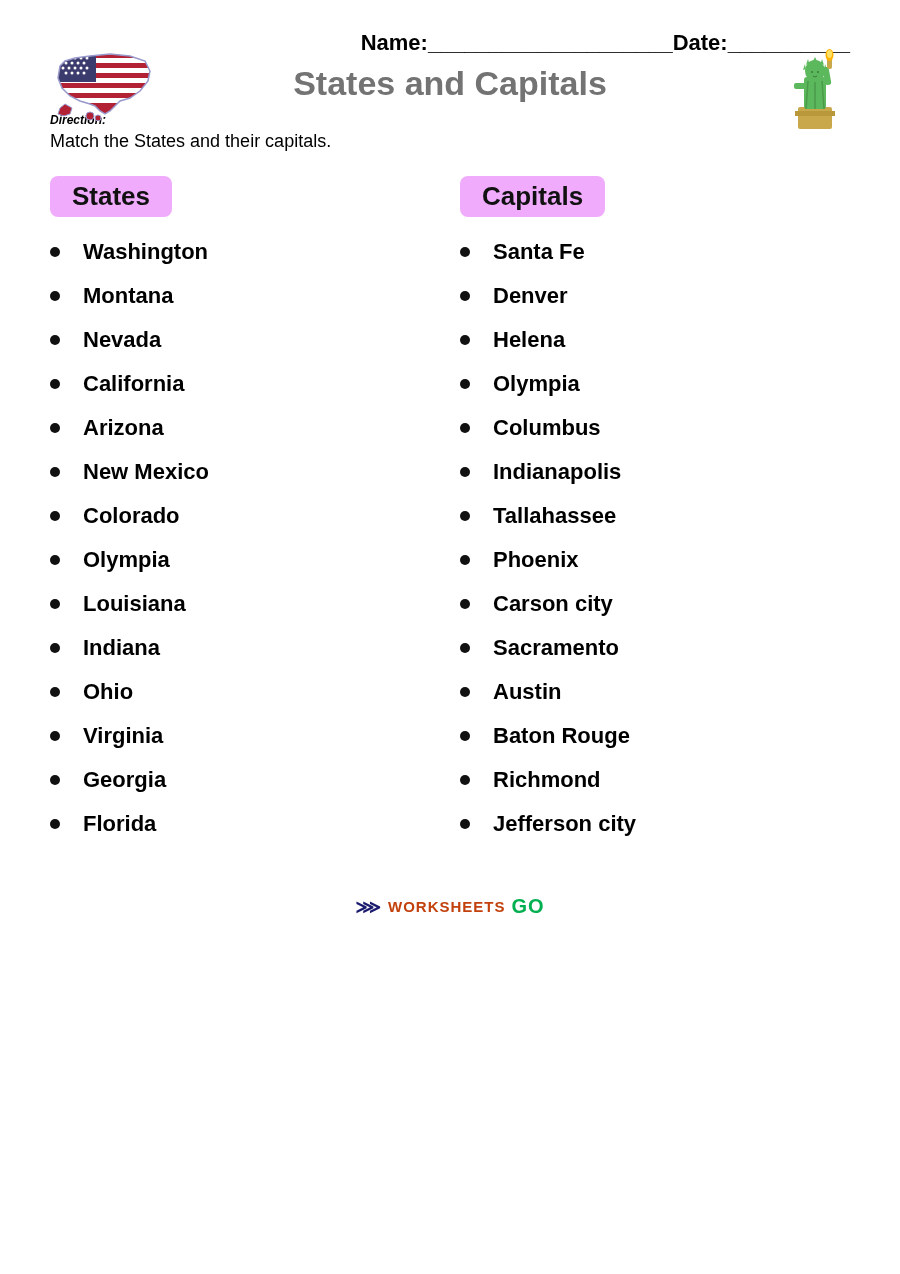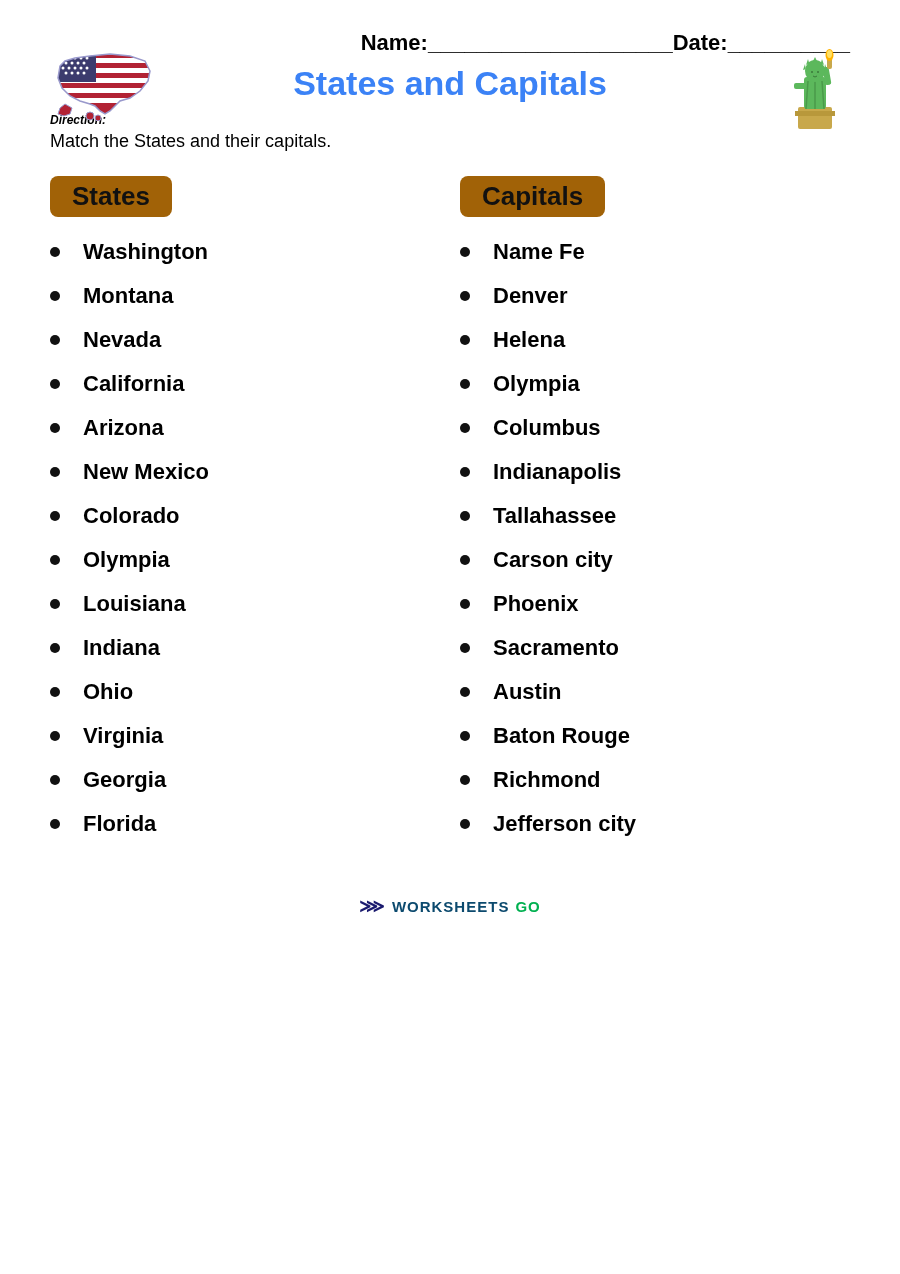--- a/index.html
+++ b/index.html
@@ -52,21 +52,21 @@
       right: 0;
       width: 70px;
       height: 90px;
     }
 
     .main-title {
       font-size: 34px;
       font-weight: 900;
       font-family: Arial, sans-serif;
       text-align: center;
-      color: #3b82f6;
+      color: #737373;
     }
 
     .direction-label {
       font-size: 12px;
       font-weight: bold;
       margin-bottom: 4px;
       font-family: Arial, sans-serif;
       font-style: italic;
     }
 
@@ -81,21 +81,21 @@
       justify-content: space-between;
       gap: 20px;
     }
 
     .column {
       flex: 1;
     }
 
     .column-header {
       display: inline-block;
-      background: #a16207;
+      background: #f0abfc;
       color: #111;
       font-size: 26px;
       font-weight: 900;
       font-family: Arial, sans-serif;
       padding: 5px 22px;
       border-radius: 8px;
       margin-bottom: 22px;
     }
 
     .item-list {
@@ -141,25 +141,25 @@
 
     .footer-w {
       font-size: 18px;
       font-weight: 900;
       color: #1a1a6e;
     }
 
     .footer-worksheets {
       font-size: 15px;
       font-weight: 900;
-      color: #0c4a6e;
+      color: #c2410c;
     }
 
     .footer-go {
-      font-size: 15px;
+      font-size: 20px;
       font-weight: 900;
       color: #00b050;
     }
 
     
     
   </style>
 </head>
 <body>
 
@@ -325,21 +325,21 @@
       </ul>
   </div>
 
   <div class="column">
     <div>
       <span class="column-header">Capitals</span>
     </div>
     <ul class="item-list" id="capitals-list">
     <li>
           <span class="bullet"></span>
-          <span>Name Fe</span>
+          <span>Santa Fe</span>
         </li>
         <li>
           <span class="bullet"></span>
           <span>Denver</span>
         </li>
         <li>
           <span class="bullet"></span>
           <span>Helena</span>
         </li>
         <li>
@@ -353,25 +353,25 @@
         <li>
           <span class="bullet"></span>
           <span>Indianapolis</span>
         </li>
         <li>
           <span class="bullet"></span>
           <span>Tallahassee</span>
         </li>
         <li>
           <span class="bullet"></span>
+          <span>Phoenix</span>
+        </li>
+        <li>
+          <span class="bullet"></span>
           <span>Carson city</span>
-        </li>
-        <li>
-          <span class="bullet"></span>
-          <span>Phoenix</span>
         </li>
         <li>
           <span class="bullet"></span>
           <span>Sacramento</span>
         </li>
         <li>
           <span class="bullet"></span>
           <span>Austin</span>
         </li>
         <li>

